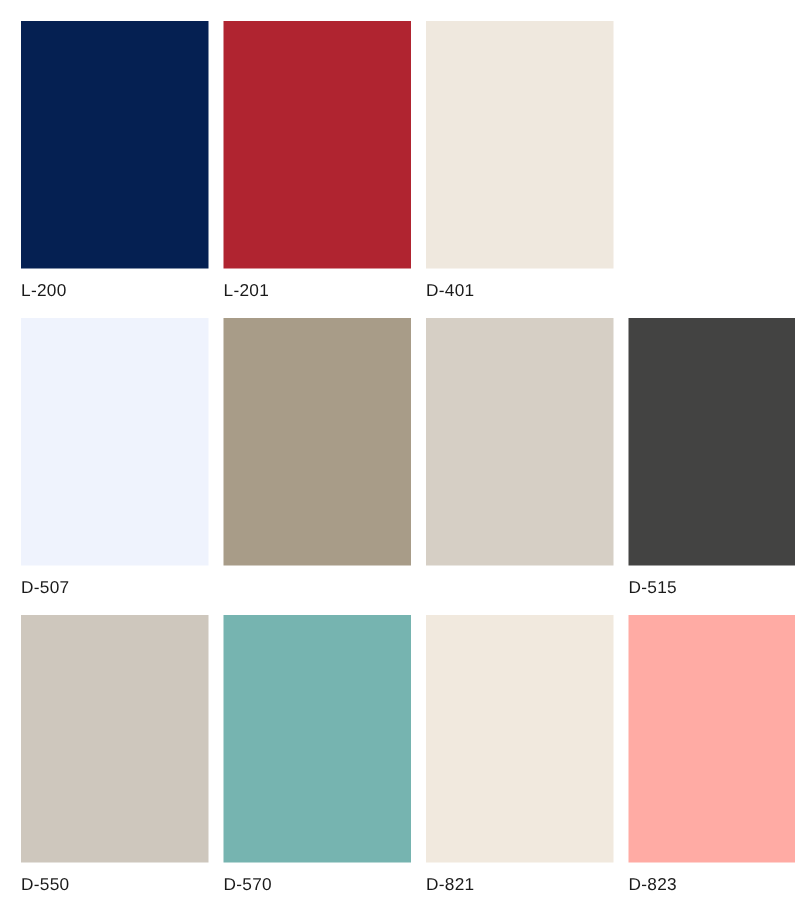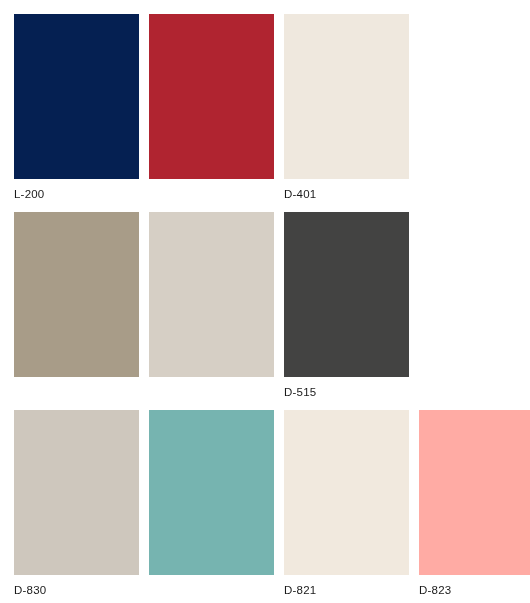--- a/index.html
+++ b/index.html
@@ -57,47 +57,53 @@
 
 <div class="palette">
 
   <div class="swatch-row">
     <div class="swatch-cell">
       <div class="swatch-chip" style="background-color: rgb(5, 32, 82);"></div>
       <div class="swatch-label">L-200</div>
     </div>
     <div class="swatch-cell">
       <div class="swatch-chip" style="background-color: rgb(176, 36, 48);"></div>
+      <div class="swatch-label">L-201</div>
     </div>
     <div class="swatch-cell">
       <div class="swatch-chip" style="background-color: rgb(239, 232, 222);"></div>
       <div class="swatch-label">D-401</div>
     </div>
   </div>
 
   <div class="swatch-row">
+    <div class="swatch-cell">
+      <div class="swatch-chip" style="background-color: rgb(239, 243, 253);"></div>
+      <div class="swatch-label">D-507</div>
+    </div>
     <div class="swatch-cell">
       <div class="swatch-chip" style="background-color: rgb(168, 156, 136);"></div>
     </div>
     <div class="swatch-cell">
       <div class="swatch-chip" style="background-color: rgb(214, 207, 197);"></div>
     </div>
     <div class="swatch-cell">
       <div class="swatch-chip" style="background-color: rgb(67, 67, 66);"></div>
       <div class="swatch-label">D-515</div>
     </div>
   </div>
 
   <div class="swatch-row">
     <div class="swatch-cell">
       <div class="swatch-chip" style="background-color: rgb(206, 199, 189);"></div>
-      <div class="swatch-label">D-830</div>
+      <div class="swatch-label">D-550</div>
     </div>
     <div class="swatch-cell">
       <div class="swatch-chip" style="background-color: rgb(118, 180, 176);"></div>
+      <div class="swatch-label">D-570</div>
     </div>
     <div class="swatch-cell">
       <div class="swatch-chip" style="background-color: rgb(241, 233, 222);"></div>
       <div class="swatch-label">D-821</div>
     </div>
     <div class="swatch-cell">
       <div class="swatch-chip" style="background-color: rgb(255, 171, 164);"></div>
       <div class="swatch-label">D-823</div>
     </div>
   </div>

